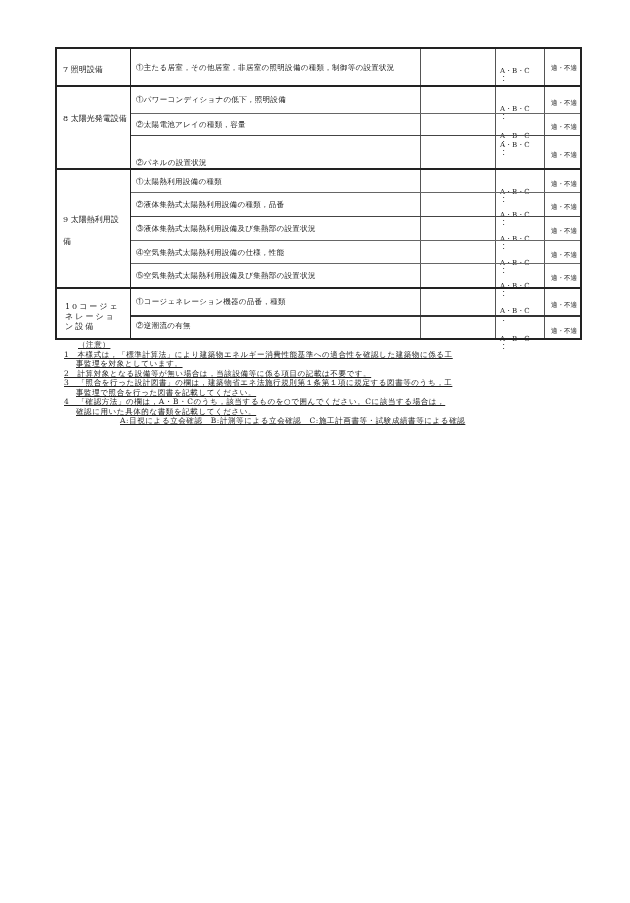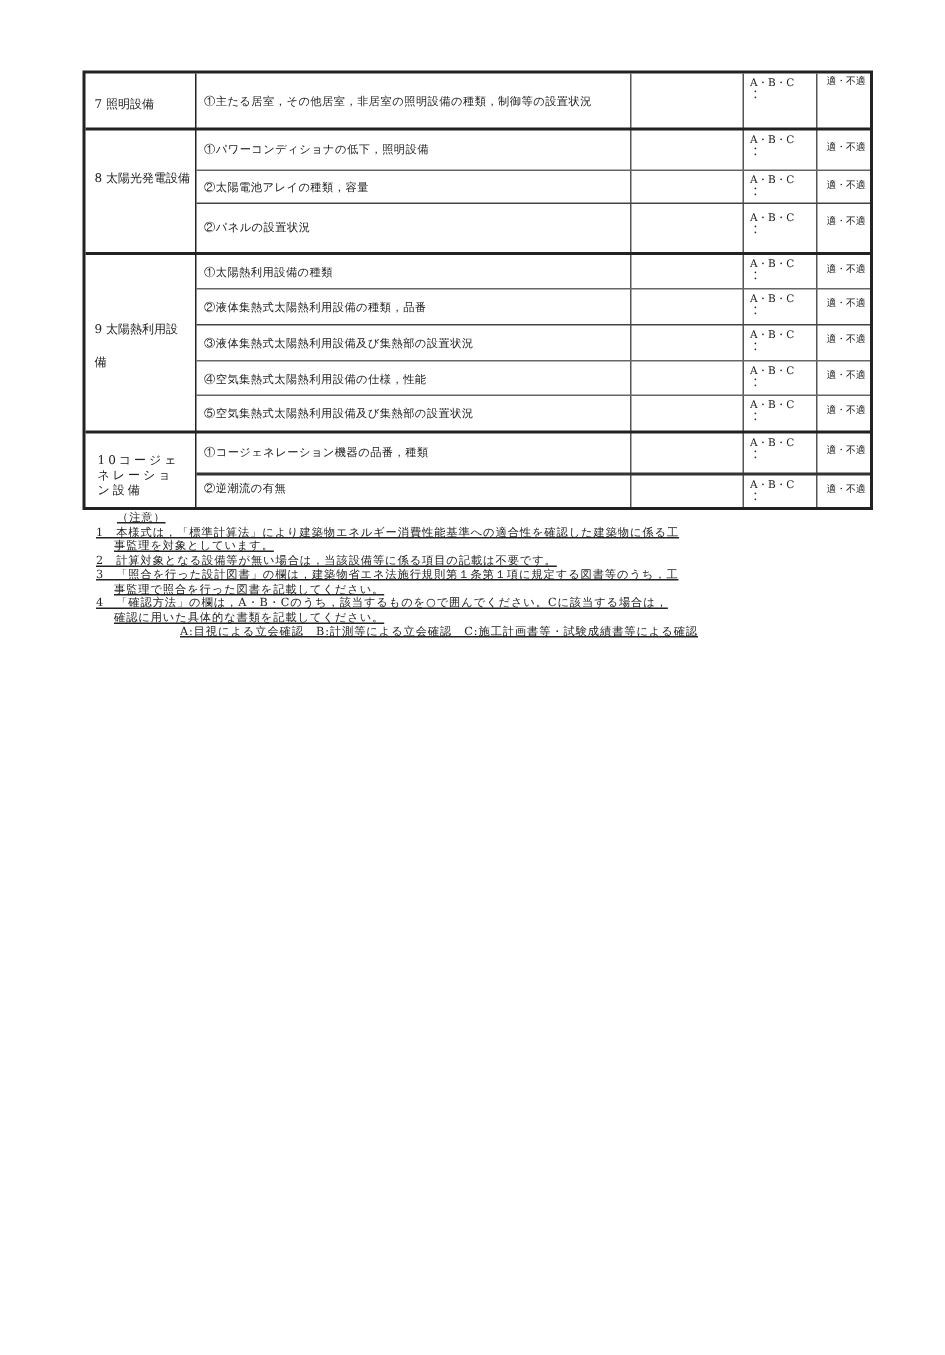--- a/index.html
+++ b/index.html
@@ -6,23 +6,23 @@
   body { width:630px; height:903px; position:relative; overflow:hidden;
          font-family:"DejaVu Serif", "Liberation Serif", serif; color:#222; }
   .tbl { position:absolute; left:55px; top:47px; width:527px; height:293px;
          border:2px solid #222; box-sizing:border-box; }
   .cell { position:absolute; box-sizing:border-box; font-size:8px; line-height:10px; }
   .vline { position:absolute; top:0; bottom:0; width:1px; background:#555; }
   .hline { position:absolute; height:1px; background:#666; }
   .hthick { position:absolute; height:2px; background:#222; left:0; right:0; }
   .cat { left:0; width:74px; padding:4px 0 0 6px; display:flex; align-items:center; font-size:8px; }
   .item { left:75px; width:289px; padding:0 0 0 4px; display:flex; align-items:center; font-size:7.5px; letter-spacing:0.3px; }
-  .method { left:440px; width:48px; padding:2px 0 0 3px; font-size:7px; line-height:8px; }
+  .method { left:440px; width:48px; padding:18px 0 0 3px; font-size:7px; line-height:8px; }
   .method .dots { display:block; font-size:7px; line-height:4px; }
-  .judge { left:489px; width:36px; display:flex; align-items:flex-start; justify-content:center; font-size:6.5px; }
+  .judge { left:489px; width:36px; display:flex; align-items:center; justify-content:center; font-size:6.5px; }
   .notes { position:absolute; left:64px; top:340px; width:520px; font-size:7.5px; line-height:9.5px; letter-spacing:0.6px; }
   .notes .row { white-space:nowrap;text-decoration:underline; }
   .notes .indent { padding-left:12px; }
   .notes .legend { padding-left:56px; }
 </style>
 </head>
 <body>
 
 <div class="tbl">
 
@@ -57,21 +57,21 @@
 
   <div class="cell item" style="top:65px;height:22px;">
       <span>②太陽電池アレイの種類，容量</span>
     </div>
   <div class="cell method" style="top:65px;height:22px;"><span>A・B・C</span><span class="dots">・<br>・</span></div>
   <div class="cell judge" style="top:65px;height:22px;padding-top:4px;">
       <span>適・不適</span>
     </div>
   <div class="hline" style="top:86px;left:74px;right:0;background:#444;"></div>
 
-  <div class="cell item" style="top:87px;height:32px;">
+  <div class="cell item" style="top:98px;height:32px;">
       <span>②パネルの設置状況</span>
     </div>
   <div class="cell method" style="top:87px;height:32px;padding-top:5px;"><span>A・B・C</span><span class="dots">・<br>・</span></div>
   <div class="cell judge" style="top:87px;height:32px;padding-top:6px;">
       <span>適・不適</span>
     </div>
   <div class="hthick" style="top:119px;"></div>
 
   <div class="cell cat" style="top:121px;height:118px;">
       <span style="width:58px;display:block;line-height:22px;">9 太陽熱利用設備</span>

